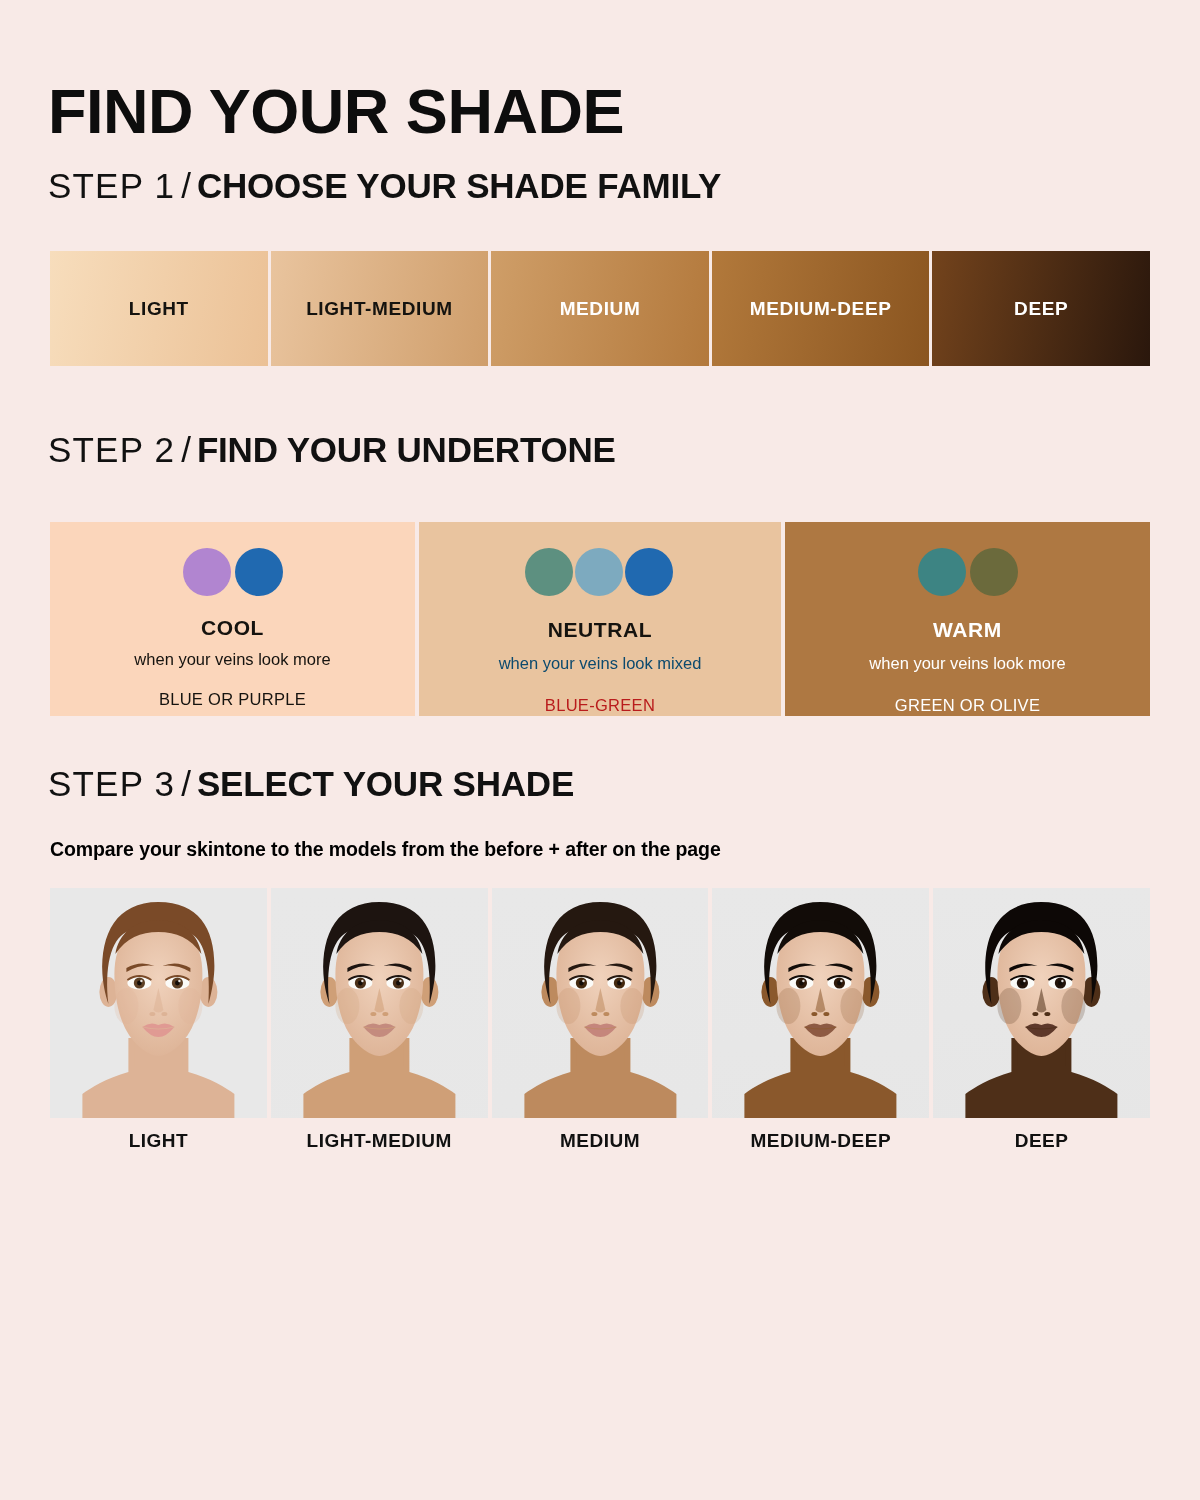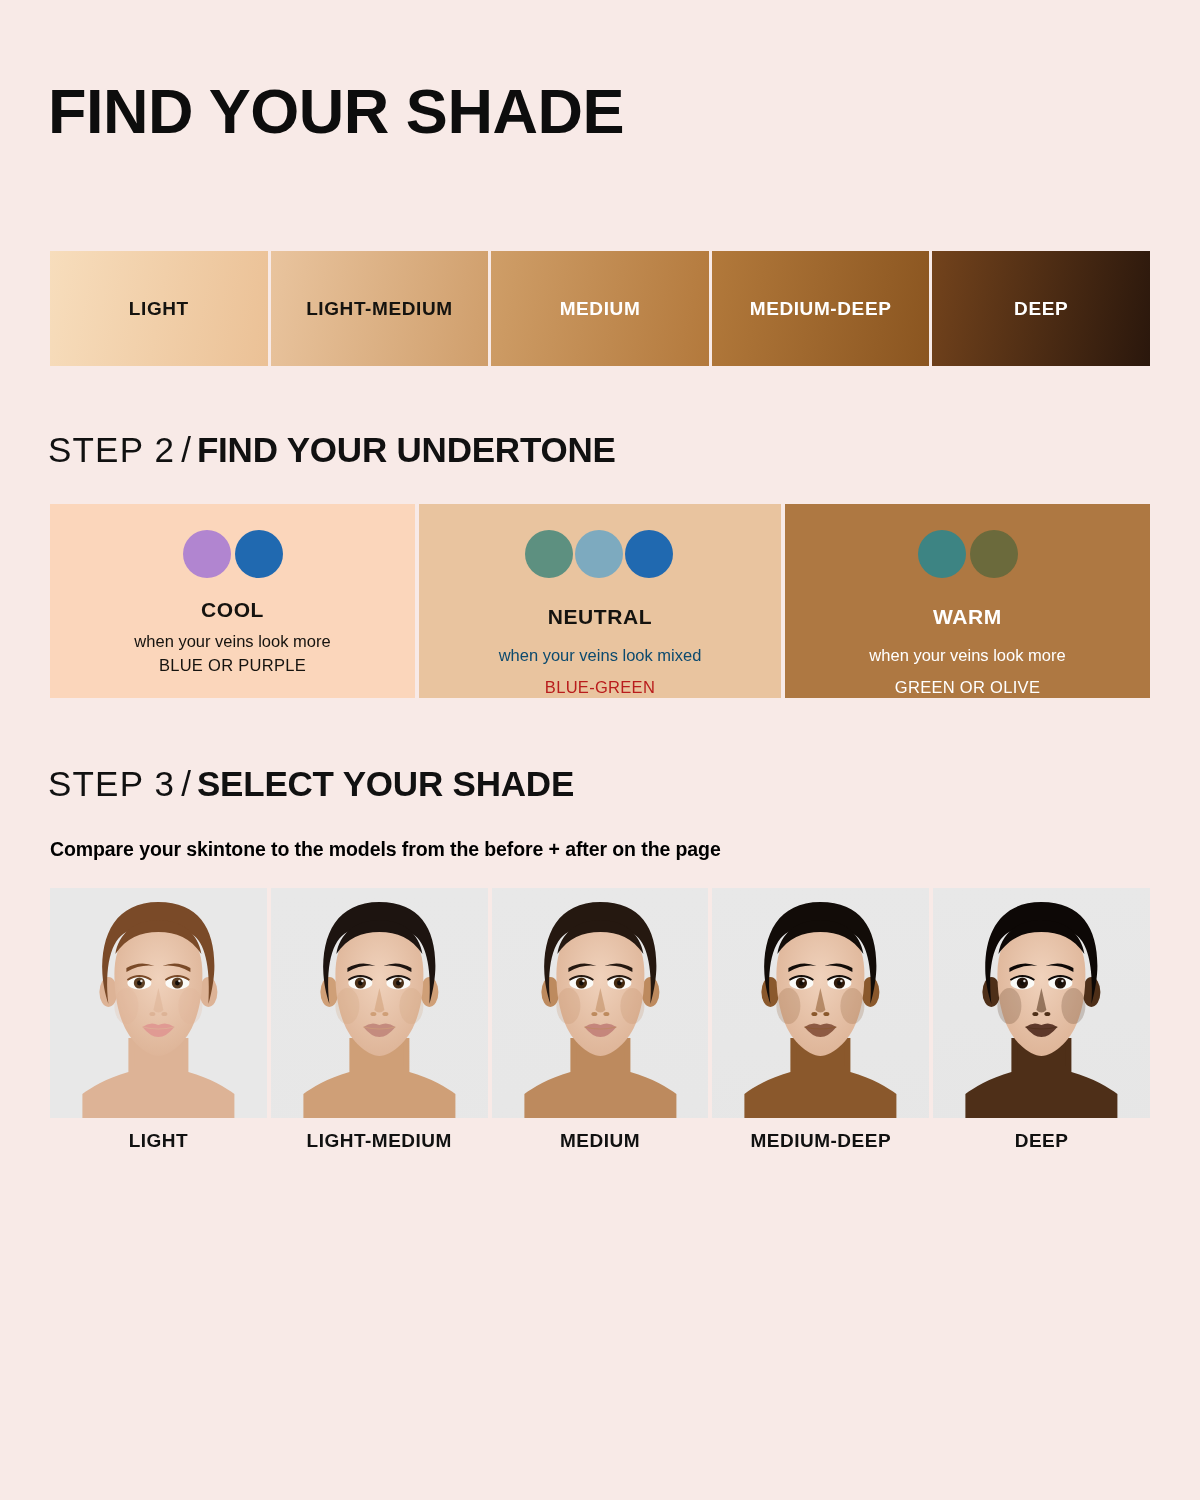--- a/index.html
+++ b/index.html
@@ -46,21 +46,21 @@
     flex:1; position:relative;
     display:flex; align-items:center; justify-content:center;
   }
   .shade-cell .cap{
     font-size:19px; font-weight:700; letter-spacing:0.6px;
     z-index:2; white-space:nowrap;
   }
 
   
   .undertone-row{
-    position:absolute; left:50px; top:504px;
+    position:absolute; left:50px; top:522px;
     width:1100px; height:194px;
     display:flex; gap:4px;
   }
   .ut-panel{
     position:relative;
     display:flex; flex-direction:column;
     align-items:center; justify-content:flex-start;
     padding-top:26px;
   }
   .ut-panel.cool{ width:365px; background:#fbd6bb; }
@@ -77,21 +77,21 @@
   .dots.three .d3{ left:100px; }
 
   .ut-title{
     margin-top:20px;
     font-size:21px; font-weight:700; letter-spacing:0.6px;
   }
   .ut-line{
     margin-top:8px;
     font-size:16.5px; font-weight:400; line-height:1.35; text-align:center;
   }
-  .ut-line.second{ margin-top:2px; letter-spacing:0.3px; }
+  .ut-line.second{ margin-top:18px; letter-spacing:0.3px; }
   .ut-panel.cool .ut-title, .ut-panel.cool .ut-line,
   .ut-panel.neutral .ut-title, .ut-panel.neutral .ut-line{ color:#15130f; }
   .ut-panel.warm .ut-title, .ut-panel.warm .ut-line{ color:#ffffff; }
 
   
   .step3-sub{
     position:absolute; left:50px; top:838px;
     font-size:19.5px; font-weight:700; color:#000000; letter-spacing:-0.1px;
   }
 
@@ -117,20 +117,23 @@
     line-height:34px; white-space:nowrap;
   }
 </style>
 </head>
 <body style="background: rgb(248, 234, 231);">
 
 <div class="page">
 
   <h1 class="main-title">FIND YOUR SHADE</h1>
 
+  <div class="step-head" id="step1-head">
+    <span class="lead">STEP 1</span><span class="slash">/</span><span class="bold">CHOOSE YOUR SHADE FAMILY</span>
+  </div>
 
   <div class="shade-bar" id="shade-bar">
       <div class="shade-cell" style="background: linear-gradient(100deg, rgb(247, 221, 188) 0%, rgb(235, 193, 150) 100%);">
         <span class="cap" style="color: rgb(21, 19, 15);">LIGHT</span>
       </div>
       <div class="shade-cell" style="background: linear-gradient(100deg, rgb(233, 196, 158) 0%, rgb(207, 158, 107) 100%);">
         <span class="cap" style="color: rgb(21, 19, 15);">LIGHT-MEDIUM</span>
       </div>
       <div class="shade-cell" style="background: linear-gradient(100deg, rgb(207, 158, 104) 0%, rgb(179, 121, 60) 100%);">
         <span class="cap" style="color: rgb(255, 255, 255);">MEDIUM</span>

